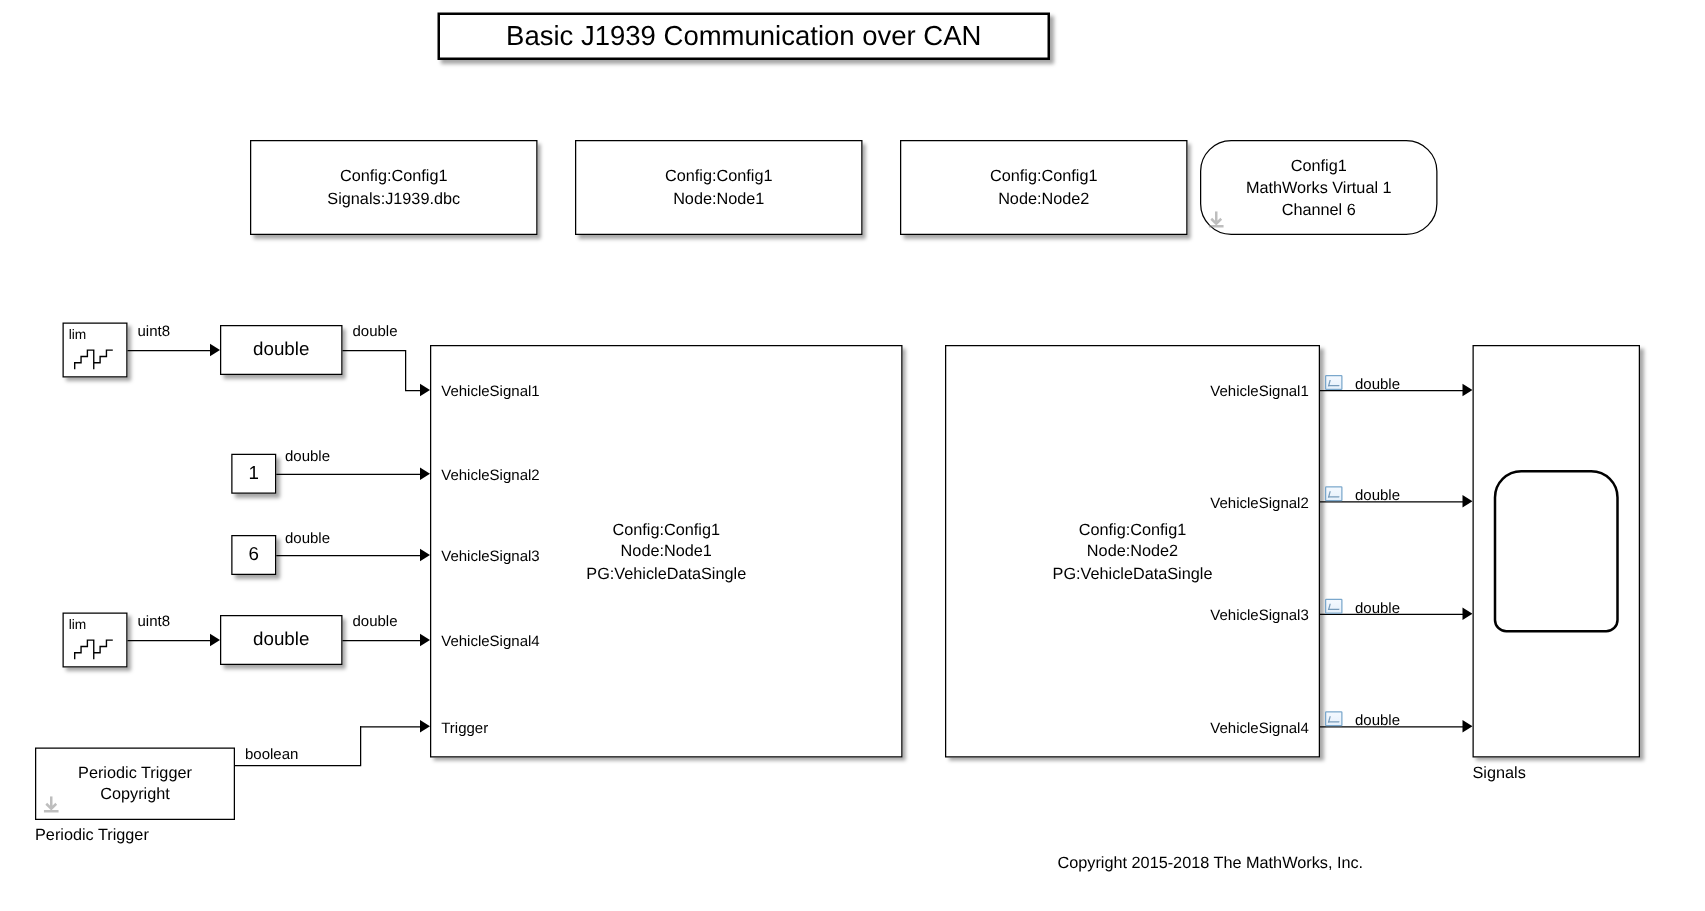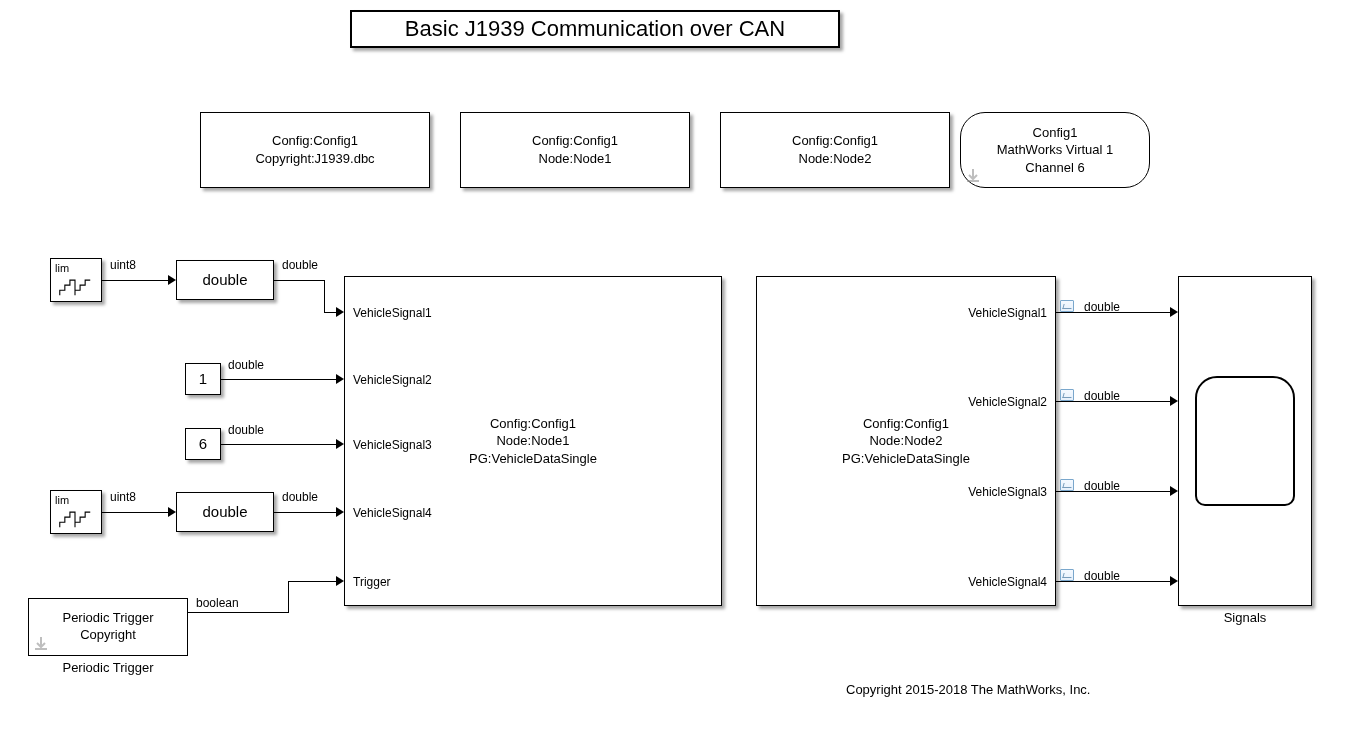--- a/index.html
+++ b/index.html
@@ -101,36 +101,35 @@
     border-radius: 22px 22px 10px 10px;
     margin: auto;
   }
 
   
   .stair-icon { width: 40px; height: 28px; }
 
   .below-label {
     position:absolute;
     font-size: 13px;
-    text-align:center;
     width: 100%;
   }
 </style>
 </head>
 <body>
 
 <div class="canvas">
 
   <div class="block title-block shadow" style="left:350px; top:10px; width:490px; height:38px; justify-content:center;">
     <span>Basic J1939 Communication over CAN</span>
   </div>
 
   <div class="block shadow config-text" style="left:200px; top:112px; width:230px; height:76px;">
     <span>Config:Config1</span>
-    <span>Copyright:J1939.dbc</span>
+    <span>Signals:J1939.dbc</span>
   </div>
   <div class="block shadow config-text" style="left:460px; top:112px; width:230px; height:76px;">
     <span>Config:Config1</span>
     <span>Node:Node1</span>
   </div>
   <div class="block shadow config-text" style="left:720px; top:112px; width:230px; height:76px;">
     <span>Config:Config1</span>
     <span>Node:Node2</span>
   </div>
   <div class="block config-text" style="left:960px; top:112px; width:190px; height:76px;border-radius:25px;">

